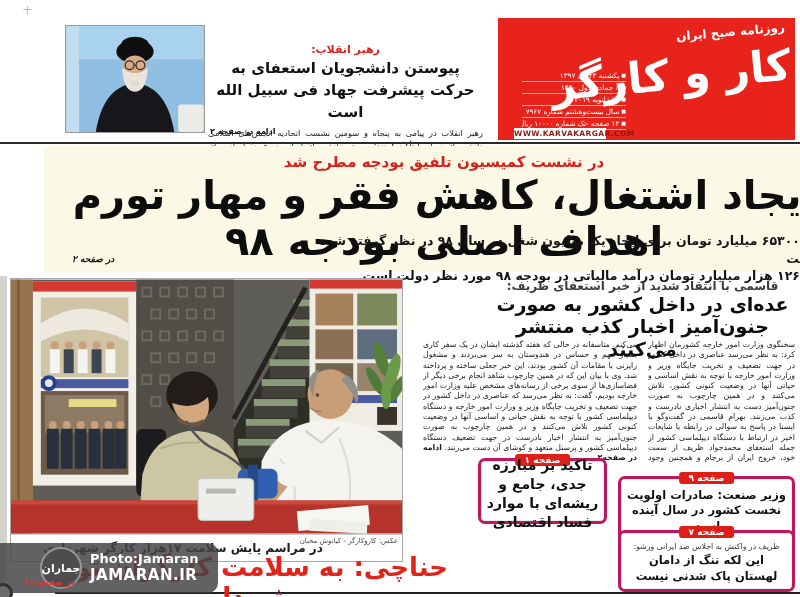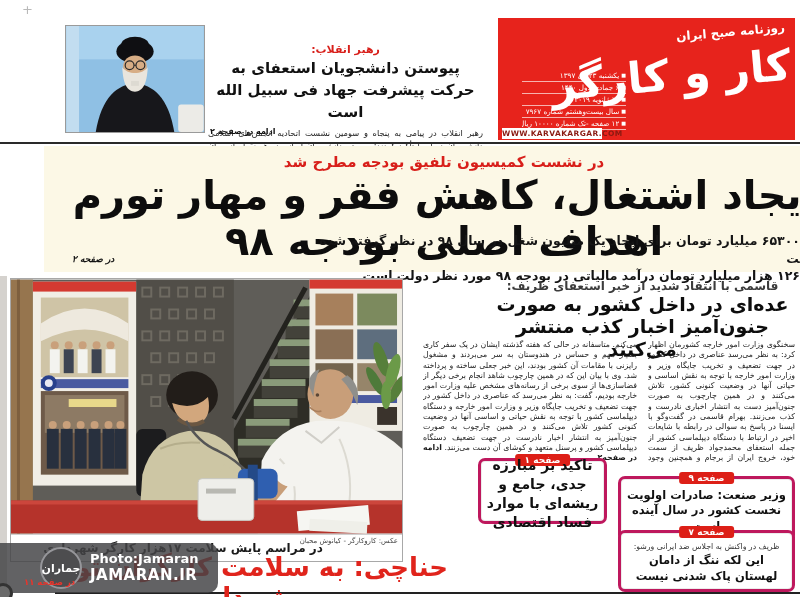--- a/index.html
+++ b/index.html
@@ -24,21 +24,21 @@
 
   
   .masthead { left:498px; top:18px; width:297px; height:122px; background:#e7231c; overflow:hidden; }
   .tagline { position:absolute; top:7px; right:10px; color:#fff; font-size:12px; font-weight:bold; transform:rotate(-5deg); }
   .paper-title { position:absolute; left:52px; top:32px; width:242px; text-align:center; color:#fff;
                  font-size:43px; font-weight:bold; transform:rotate(-5deg); letter-spacing:1px; }
   .date-block { position:absolute; left:24px; top:52px; width:104px; }
   .date-row { display:flex; direction:rtl; align-items:center; gap:2px; color:#fff; font-size:7.2px;
               border-bottom:1px solid rgba(255,255,255,.65); padding:1px 0; white-space:nowrap; overflow:hidden; }
   .date-row .sq { font-size:5px; line-height:1; }
-  .site-box { position:absolute; left:4px; top:110px; width:100px; background:#fff; color:#8a1a12;
+  .site-box { position:absolute; left:16px; top:110px; width:92px; background:#fff; color:#8a1a12;
               font-size:7.5px; font-weight:bold; text-align:center; padding:1px 0; letter-spacing:.4px; }
 
   .rule-top { left:0; top:142px; width:800px; height:2px; background:#2a2a2a; }
 
   
   .band { left:0; top:146px; width:800px; height:126px; background:#fcf8e6;margin-left:44px; }
   .band-kicker { position:absolute; top:7px; left:0; width:100%; text-align:center;
                  color:#d81f1a; font-size:15px; font-weight:bold; }
   .band-headline { position:absolute; top:26px; left:0; width:100%; text-align:center;
                    color:#0d0d0d; font-size:40px; font-weight:bold; }

